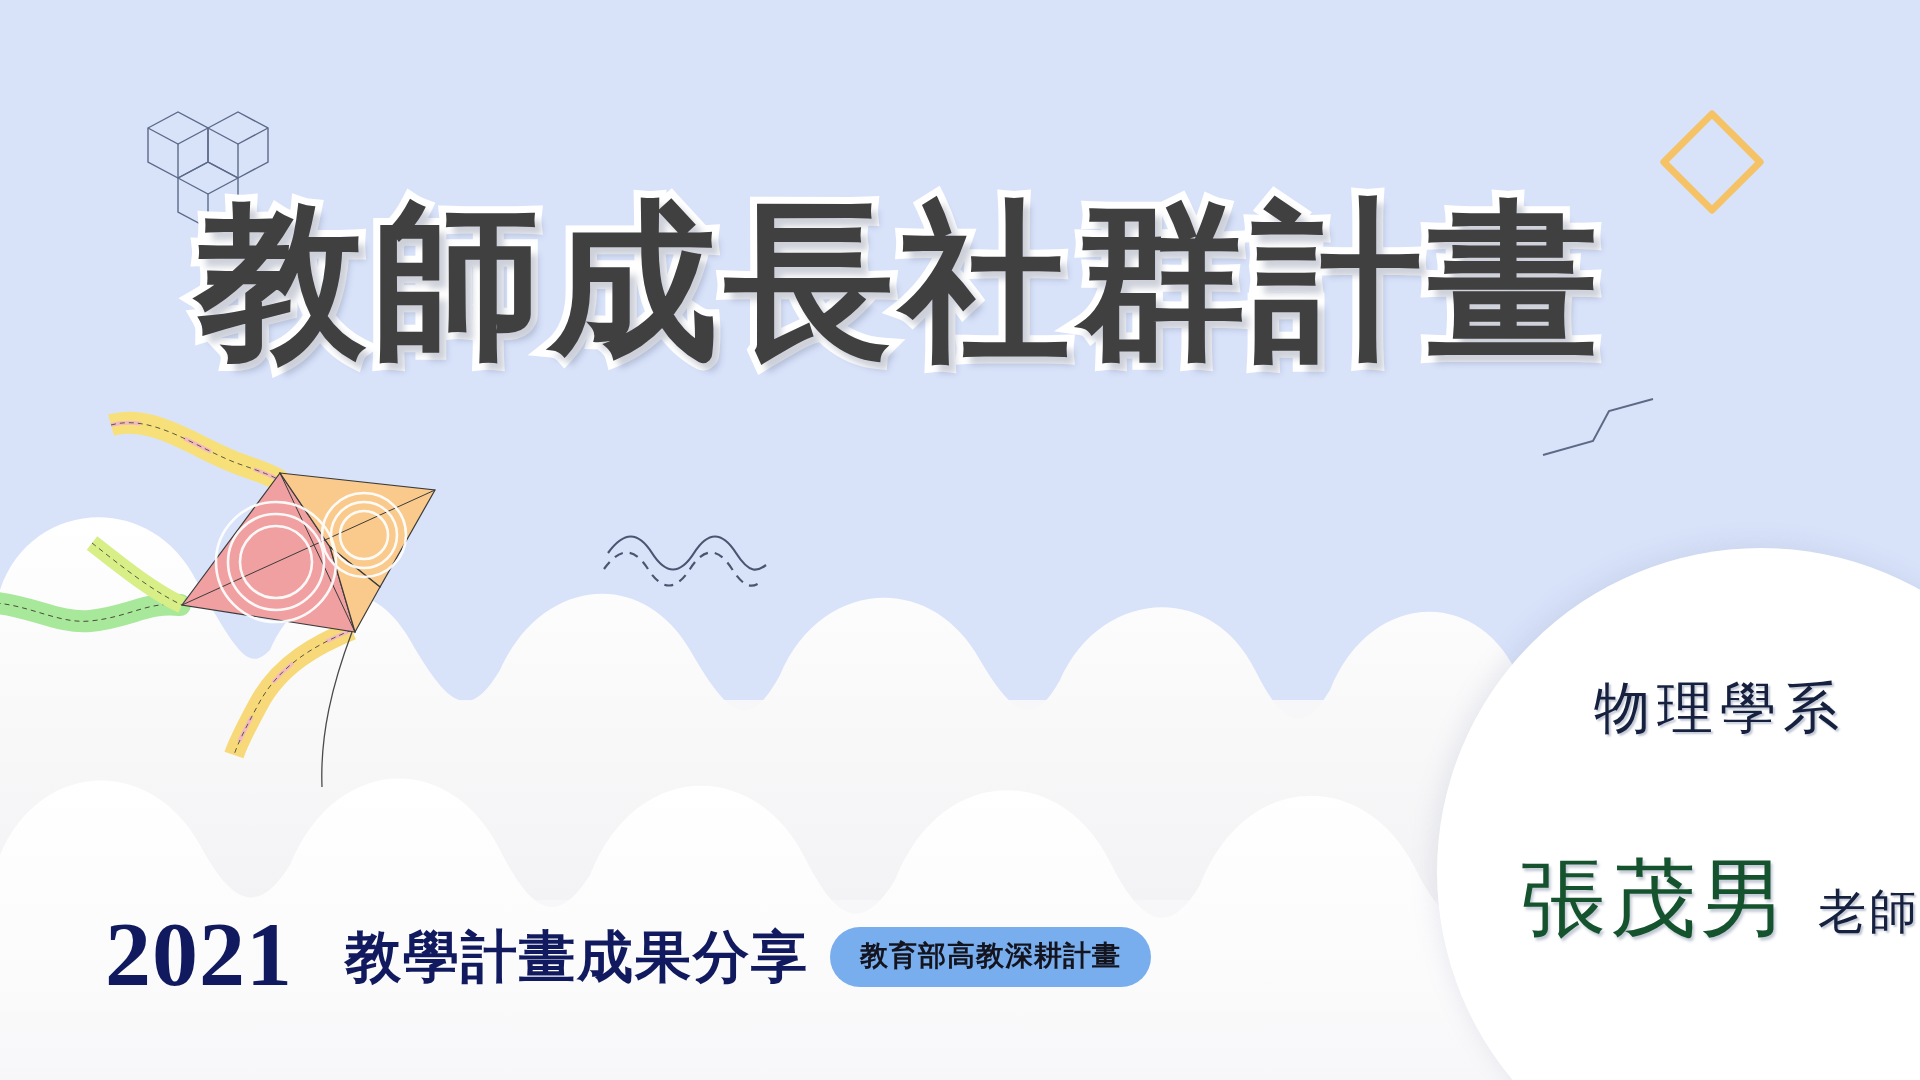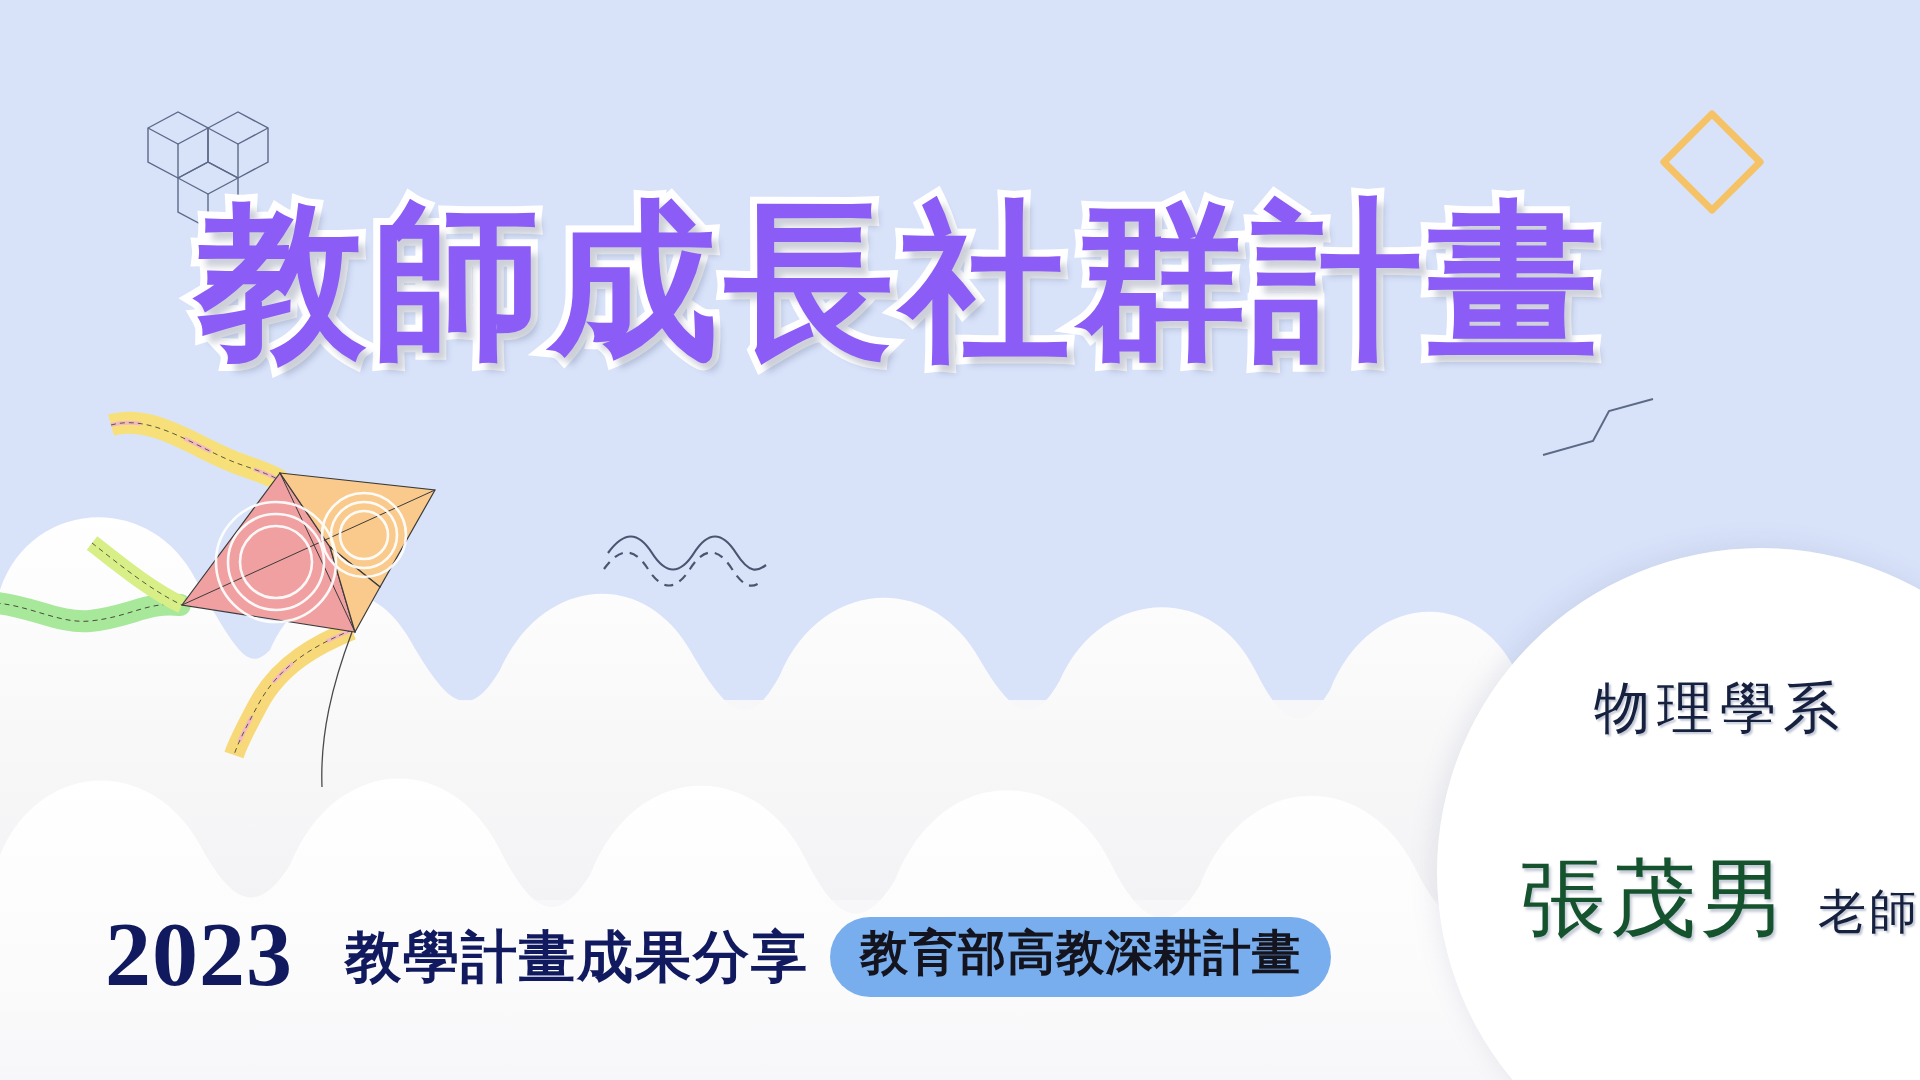--- a/index.html
+++ b/index.html
@@ -29,21 +29,21 @@
   #cloud-front{top:640px;height:440px;}
   
   #kite{position:absolute;left:-20px;top:395px;width:470px;height:400px;}
   
   #title{
     position:absolute;left:0;top:196px;width:1800px;
     text-align:center;
     font-size:170px;line-height:1.0;
     font-weight:700;
     letter-spacing:6px;
-    color:#8b5cf6;
+    color:#404040;
     -webkit-text-stroke:14px #ffffff;
     paint-order:stroke fill;
     text-shadow:7px 8px 6px rgba(90,100,130,.30);
     white-space:nowrap;
     font-family:"DejaVu Sans","Liberation Sans",sans-serif;
   }
   
   #bottombar{
     position:absolute;left:105px;bottom:80px;
     display:flex;align-items:center;gap:0px;
@@ -57,23 +57,23 @@
   #subtitle{
     font-family:"DejaVu Sans","Liberation Sans",sans-serif;
     font-size:56px;font-weight:700;color:#111a5e;
     letter-spacing:2px;line-height:1;
     margin-right:21px;margin-top:6px;
   }
   #badge{
     background:#79aeee;color:#14141e;
     border-radius:44px;
     padding:15px 30px 17px 30px;
-    font-size:48px;font-weight:700;letter-spacing:1px;
+    font-size:28px;font-weight:700;letter-spacing:1px;
     line-height:1;
-    font-family:Liberation Mono, monospace;
+    font-family:Liberation Serif, serif;
     margin-top:6px;
     white-space:nowrap;
   }
   
   #namecircle{
     position:absolute;left:1437px;top:548px;
     width:648px;height:648px;border-radius:50%;
     background:#ffffff;
     box-shadow:-6px -6px 22px rgba(120,130,160,.13);
   }
@@ -231,18 +231,18 @@
   <div id="title">教師成長社群計畫</div>
 
   <div id="namecircle"></div>
   <div id="dept">物理學系</div>
   <div id="nameline">
     <span id="teachername">張茂男</span>
     <span id="teachertitle">老師</span>
   </div>
 
   <div id="bottombar">
-    <div id="year">2023</div>
+    <div id="year">2021</div>
     <div id="subtitle">教學計畫成果分享</div>
     <div id="badge">教育部高教深耕計畫</div>
   </div>
 
 </div>
 
 </body></html>

